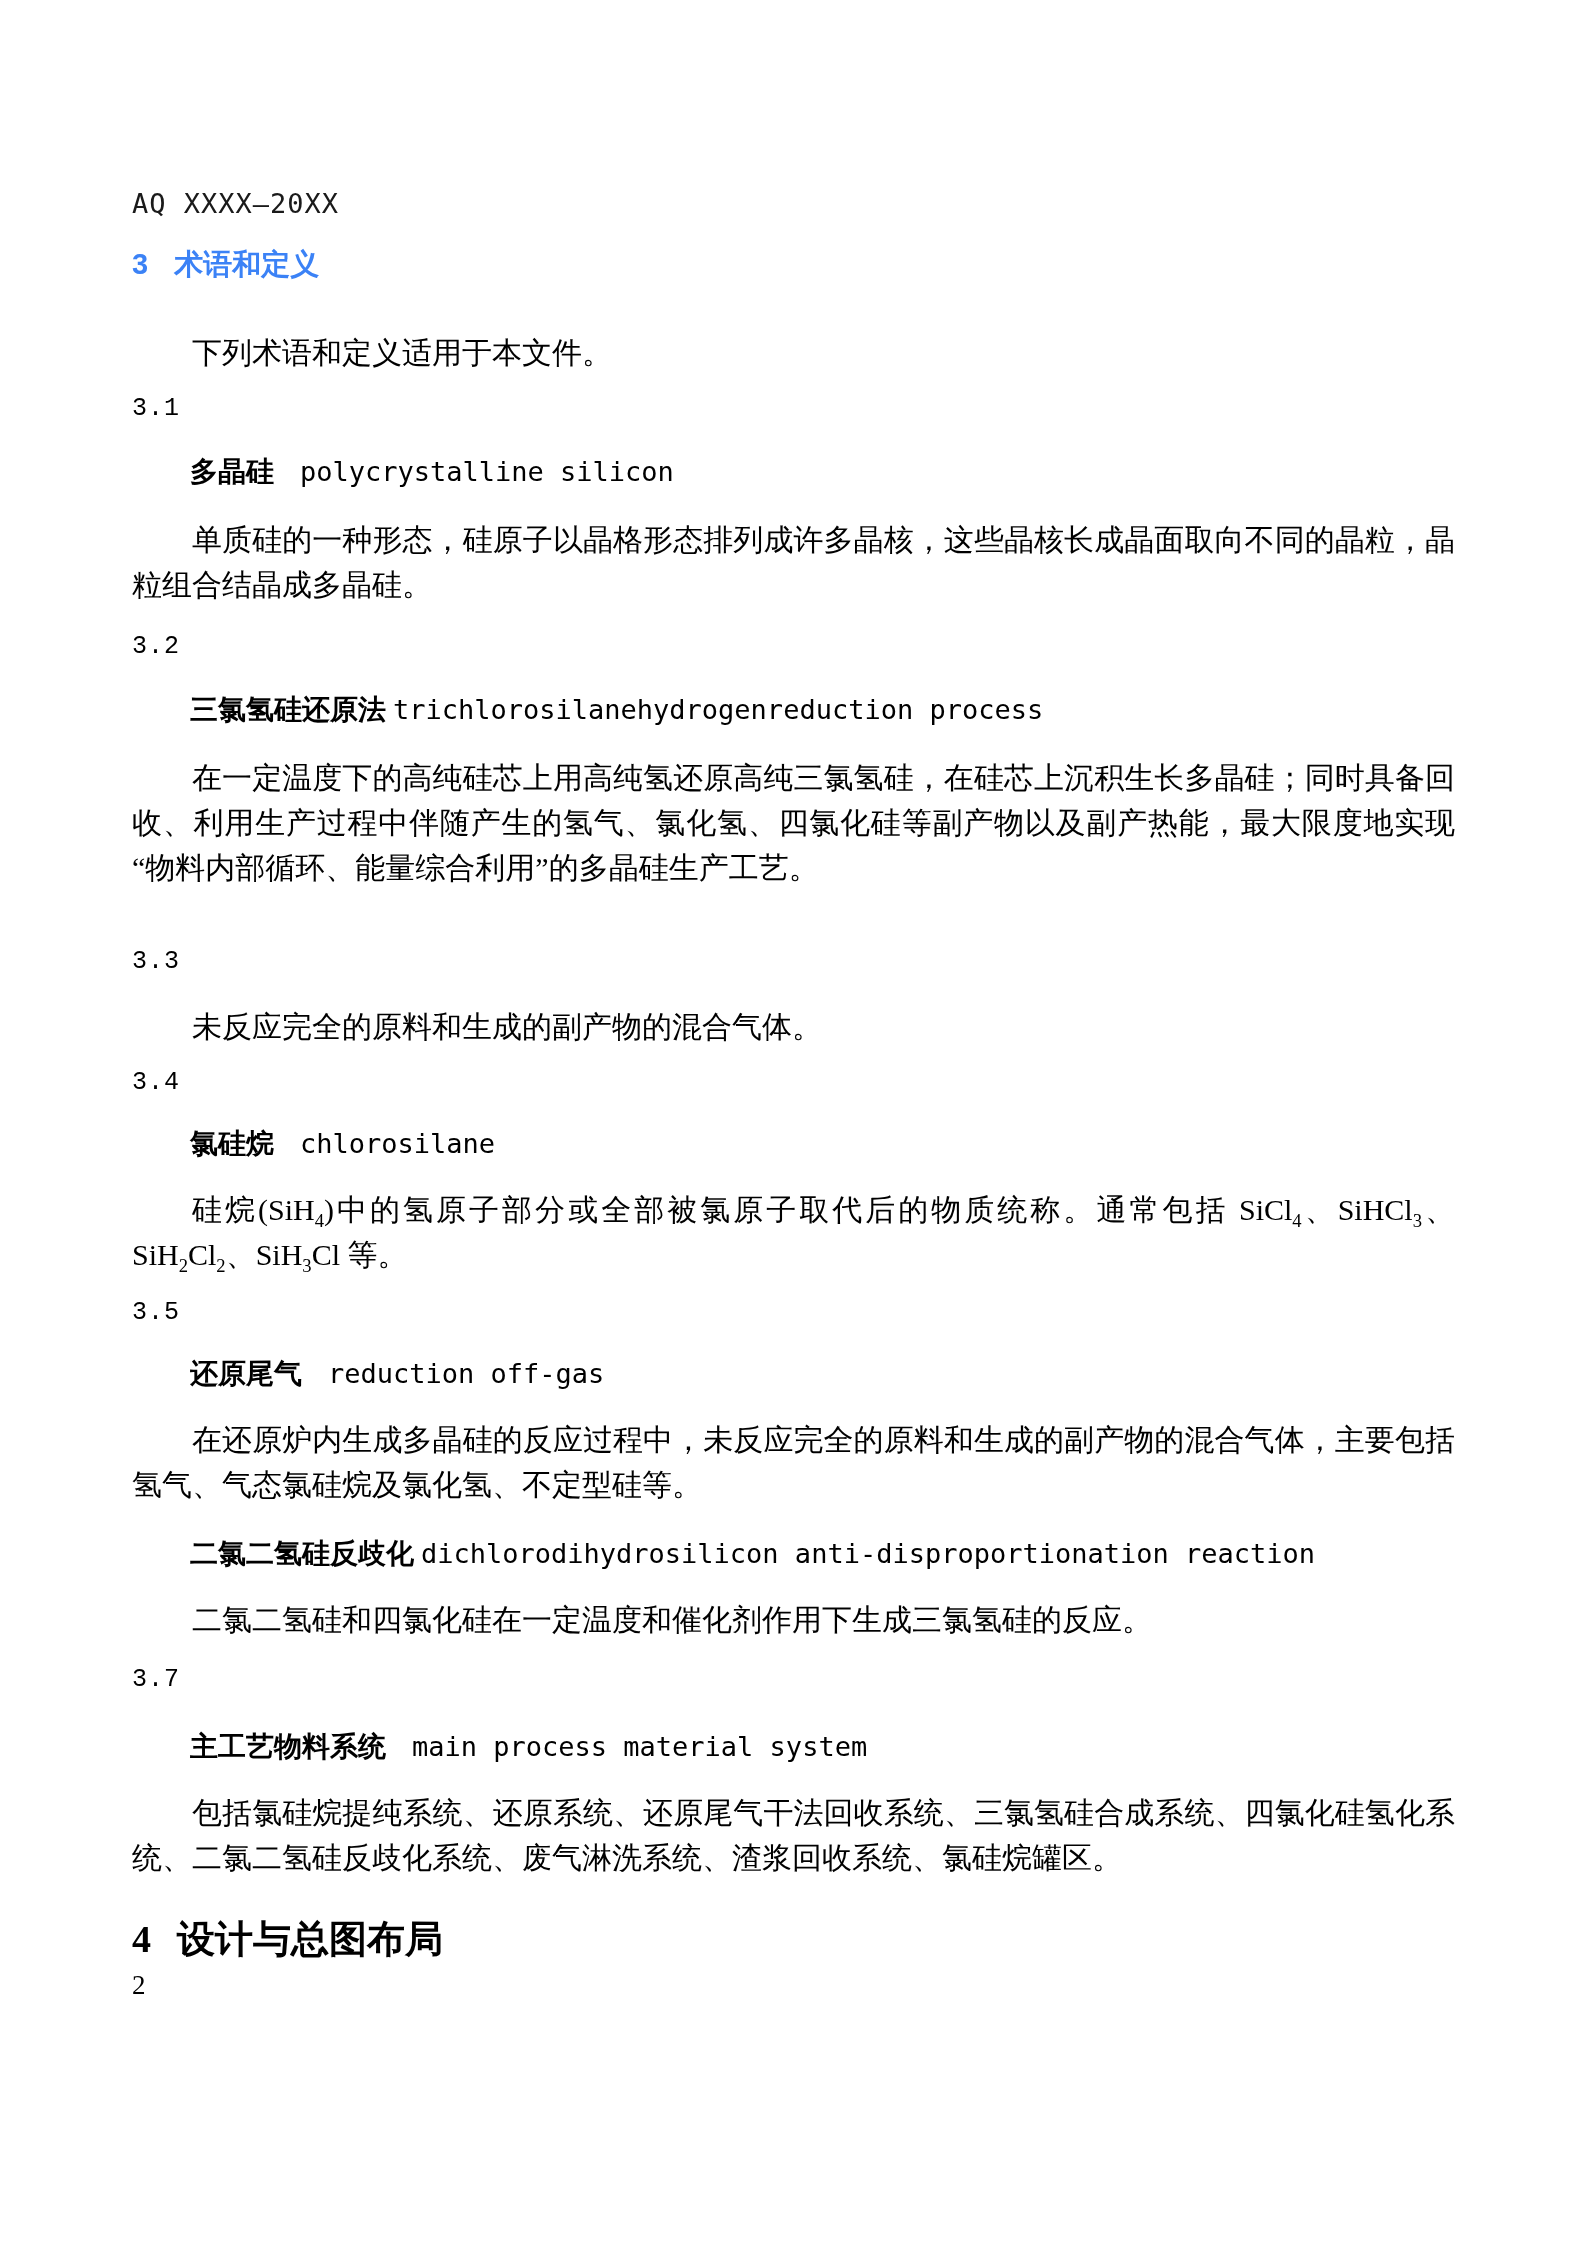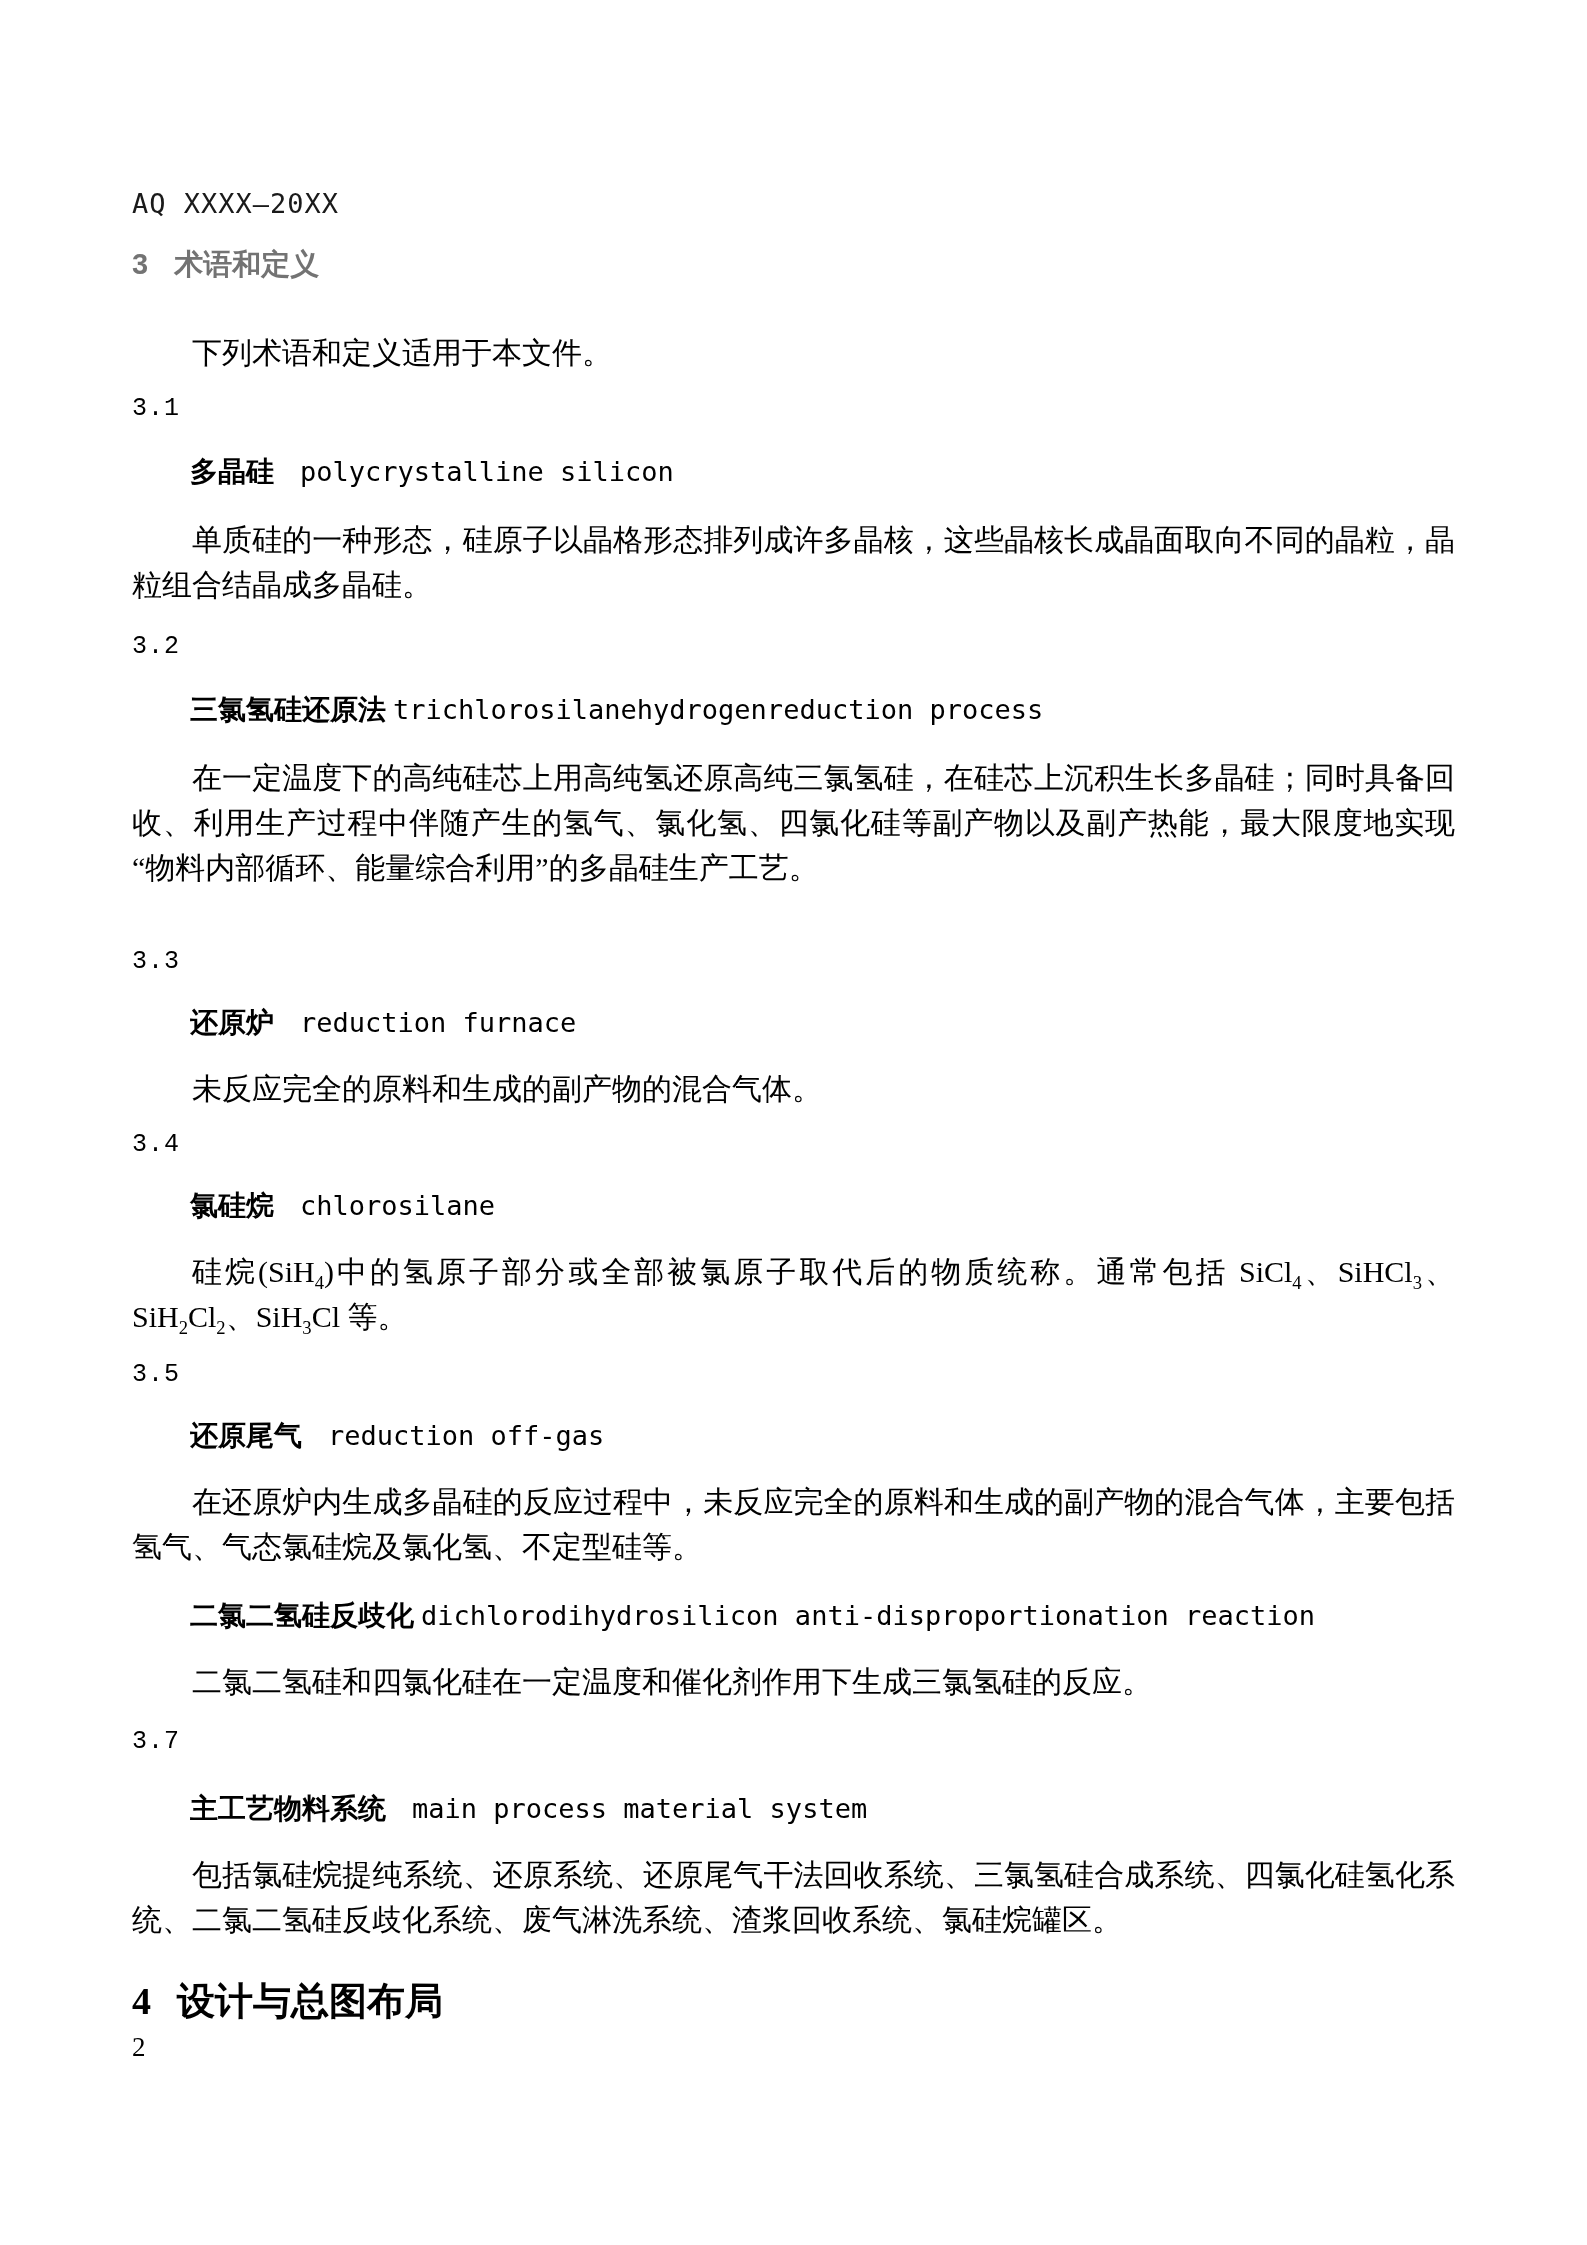--- a/index.html
+++ b/index.html
@@ -24,21 +24,21 @@
     line-height: 1;
     letter-spacing: 1px;
     color: #1a1a1a;
   }
   .chapter-heading {
     margin: 32px 0 0 0;
     font-family: "Liberation Sans", "DejaVu Sans", sans-serif;
     font-weight: bold;
     font-size: 29px;
     line-height: 30px;
-    color: #737373;
+    color: #3b82f6;
   }
   .chapter-heading .ch-num {
     display: inline-block;
     margin-right: 26px;
   }
   .intro-para {
     margin: 56px 0 0 0;
     font-family: "Liberation Serif", "DejaVu Serif", serif;
     font-size: 30px;
     line-height: 36px;
@@ -122,23 +122,20 @@
   </div>
   <p class="definition">单质硅的一种形态，硅原子以晶格形态排列成许多晶核，这些晶核长成晶面取向不同的晶粒，晶粒组合结晶成多晶硅。</p>
 
   <div class="clause-num" style="margin-top:26px">3.2</div>
   <div class="term-line">
     <span class="term-zh">三氯氢硅还原法</span><span class="term-en tight">trichlorosilanehydrogenreduction process</span>
   </div>
   <p class="definition">在一定温度下的高纯硅芯上用高纯氢还原高纯三氯氢硅，在硅芯上沉积生长多晶硅；同时具备回收、利用生产过程中伴随产生的氢气、氯化氢、四氯化硅等副产物以及副产热能，最大限度地实现“物料内部循环、能量综合利用”的多晶硅生产工艺。</p>
 
   <div class="clause-num gap-large">3.3</div>
-  <div class="term-line" style="margin-top:32px">
-    <span class="term-zh">还原炉</span><span class="term-en">reduction furnace</span>
-  </div>
   <p class="definition" style="margin-top:28px">未反应完全的原料和生成的副产物的混合气体。</p>
 
   <div class="clause-num" style="margin-top:20px">3.4</div>
   <div class="term-line" style="margin-top:32px">
     <span class="term-zh">氯硅烷</span><span class="term-en">chlorosilane</span>
   </div>
   <p class="definition" style="margin-top:28px">硅烷(SiH<sub>4</sub>)中的氢原子部分或全部被氯原子取代后的物质统称。通常包括 SiCl<sub>4</sub>、SiHCl<sub>3</sub>、SiH<sub>2</sub>Cl<sub>2</sub>、SiH<sub>3</sub>Cl 等。</p>
 
   <div class="clause-num" style="margin-top:22px">3.5</div>
   <div class="term-line" style="margin-top:32px">

